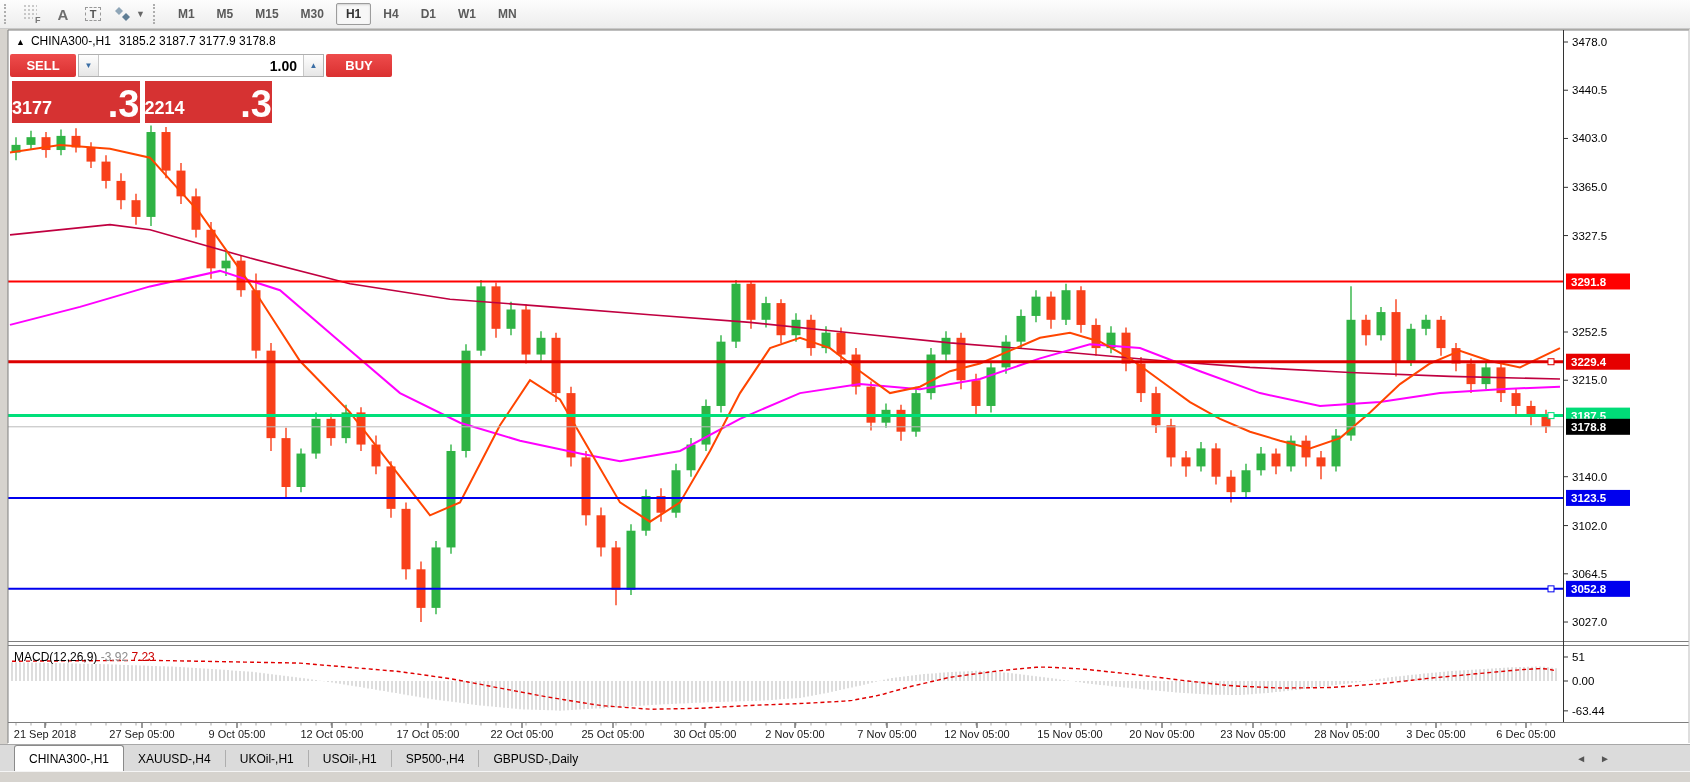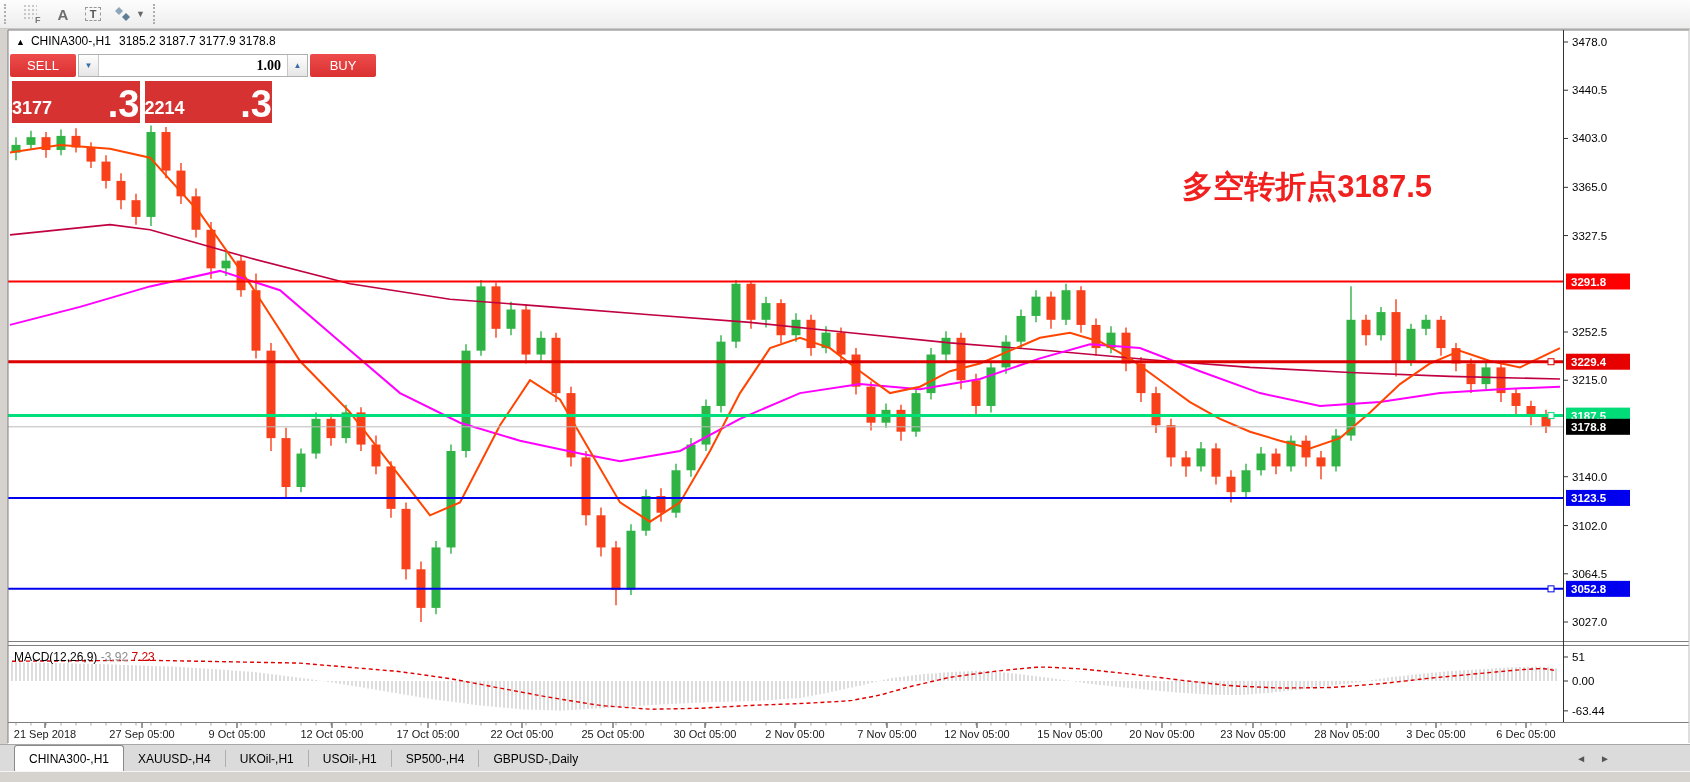--- a/index.html
+++ b/index.html
@@ -16,28 +16,28 @@
     border:1px solid transparent;border-radius:2px;}
   .tf-btn.active{background:#f7f7f7;border:1px solid #9c9c9c;box-shadow:inset 0 1px 2px rgba(0,0,0,.15);color:#333;}
   
   #chart-header{position:absolute;left:16px;top:34px;font-size:12px;color:#000000;z-index:5;}
   #chart-header .arrow{font-size:9px;margin-right:6px;}
   #chart-header .sym{margin-right:8px;}
   
   #trade-widget{position:absolute;left:10px;top:54px;width:264px;z-index:6;}
   .tw-row1{display:flex;height:23px;}
   .tw-btn{flex:0 0 66px;background:linear-gradient(#ee4c4c,#da3030);color:#fff;font-size:13px;
-    font-weight:normal;display:flex;align-items:center;justify-content:center;border-radius:2px;}
+    font-weight:bold;display:flex;align-items:center;justify-content:center;border-radius:2px;}
   .stepper{flex:1;display:flex;border:1px solid #b0b0b0;background:#fff;margin:0 2px;}
   .step-btn{width:19px;display:flex;align-items:center;justify-content:center;font-size:8px;color:#3b6ea5;
     background:linear-gradient(#fefefe,#e6e6e6);}
   .step-btn.down{border-right:1px solid #c8c8c8;}
   .step-btn.up{border-left:1px solid #c8c8c8;}
   .vol-input{flex:1;border:0;outline:0;text-align:right;padding-right:6px;font-size:14px;font-weight:600;
-    font-family:Liberation Serif, serif;min-width:0;}
+    font-family:Liberation Sans, sans-serif;min-width:0;}
   .tw-row2{display:flex;margin-top:2px;height:46px;}
   .price-panel{flex:1;background:#d63232;border:2px solid #fff;color:#fff;display:flex;
     align-items:flex-end;justify-content:space-between;padding-bottom:3px;}
   .price-panel:first-child{margin-right:1px;}
   .p-main{font-size:18px;font-weight:bold;line-height:1;margin-bottom:3px;}
   .p-big{font-size:38px;font-weight:bold;line-height:.82;}
   
   #annotation{position:absolute;left:1150px;top:166px;width:282px;text-align:right;
     font-size:31px;font-weight:bold;z-index:4;}
   
@@ -74,20 +74,31 @@
       <span style="border:1px dashed #999;padding:0 4px;font-size:11px;color:#555;">T</span>
     </div>
     <div class="tb-icon">
       <svg width="18" height="18" viewBox="0 0 18 18">
         <path d="M5 2 L9 6 L5 10 L1 6 Z" fill="#8fa6b8"></path>
         <path d="M12 8 L16 12 L12 16 L8 12 Z" fill="#5f7d94"></path>
       </svg>
     </div>
     <div class="tb-caret">▼</div>
     <div class="tb-handle"></div>
+    <div id="tf-group" style="display: flex;">
+        <div class="tf-btn">M1</div>
+        <div class="tf-btn">M5</div>
+        <div class="tf-btn">M15</div>
+        <div class="tf-btn">M30</div>
+        <div class="tf-btn active">H1</div>
+        <div class="tf-btn">H4</div>
+        <div class="tf-btn">D1</div>
+        <div class="tf-btn">W1</div>
+        <div class="tf-btn">MN</div>
+      </div>
   </div>
 
   <svg id="chart-svg" width="1690" height="782" style="position:absolute;left:0;top:0;">
       <rect x="8" y="30" width="1682" height="714" fill="#ffffff"></rect>
       <g>
         <line x1="16" y1="137.1714" x2="16" y2="160.3212" stroke="#2fb344" stroke-width="1.4"></line>
         <rect x="11.5" y="144.888" width="9" height="7.7166" fill="#2fb344"></rect>
         <line x1="31" y1="130.7409" x2="31" y2="150.0324" stroke="#2fb344" stroke-width="1.4"></line>
         <rect x="26.5" y="137.1714" width="9" height="7.7166" fill="#2fb344"></rect>
         <line x1="46" y1="132.027" x2="46" y2="157.749" stroke="#f8401a" stroke-width="1.4"></line>
@@ -905,21 +916,20 @@
         <span class="p-main">3177</span>
           <span class="p-big">.3</span>
       </div>
       <div class="price-panel">
         <span class="p-main">2214</span>
           <span class="p-big">.3</span>
       </div>
     </div>
   </div>
 
-  <div id="annotation" style="color: rgb(242, 31, 31);">多空转折点3187.5</div>
 
   <div id="tabbar">
     <div id="tabs-holder" style="display:flex;align-items:stretch;">
         <div class="tab active">CHINA300-,H1</div>
         <div class="tab">XAUUSD-,H4</div>
         <div class="tab-sep"></div>
         <div class="tab">UKOil-,H1</div>
         <div class="tab-sep"></div>
         <div class="tab">USOil-,H1</div>
         <div class="tab-sep"></div>

